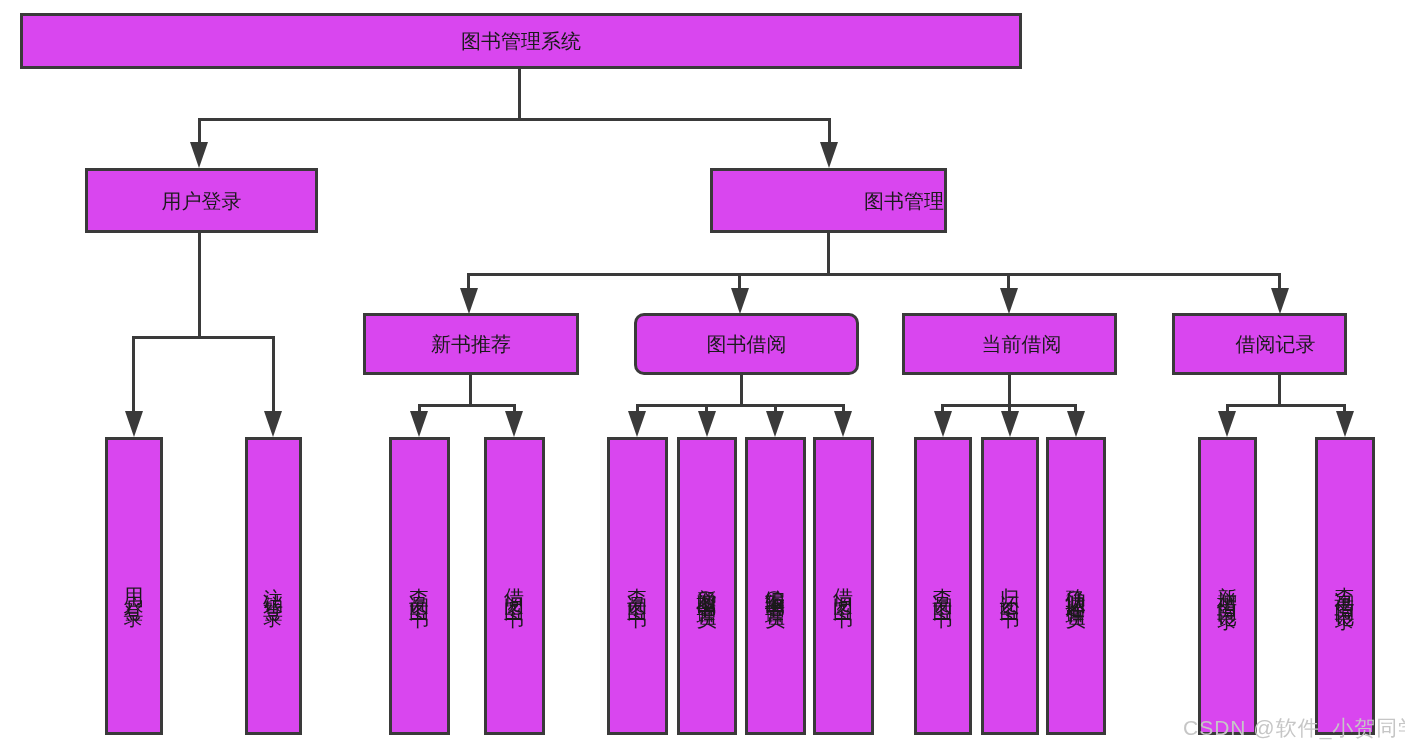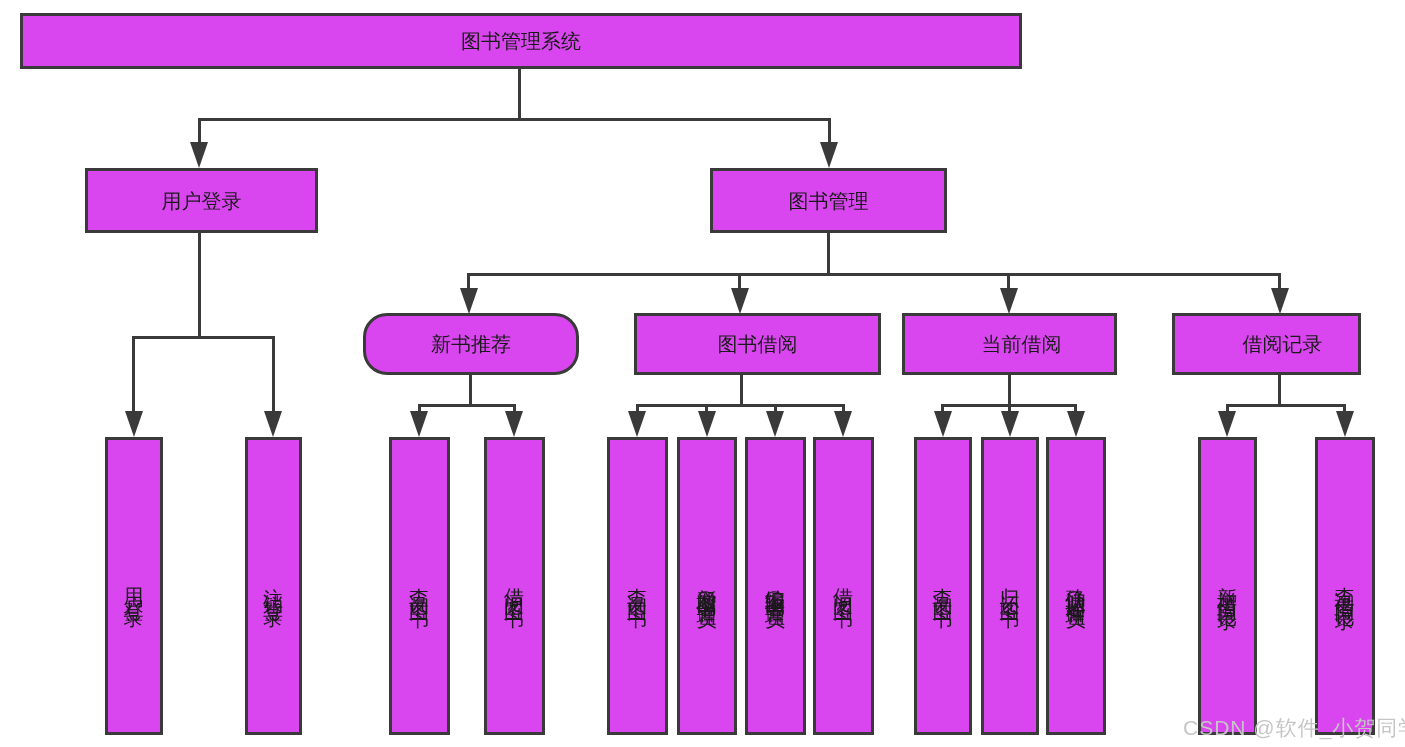--- a/index.html
+++ b/index.html
@@ -37,21 +37,21 @@
   <div class="vl" style="left:518px;top:69px;height:49px;"></div>
   <div class="hl" style="left:198px;top:118px;width:633px;"></div>
   <div class="vl" style="left:198px;top:118px;height:26px;"></div>
   <div class="vl" style="left:828px;top:118px;height:26px;"></div>
   <div class="ar" style="left:190px;top:142px;"></div>
   <div class="ar" style="left:820px;top:142px;"></div>
 
   <div class="node" style="left:85px;top:168px;width:233px;height:65px;">
     <span>用户登录</span>
   </div>
-  <div class="node" style="left:710px;top:168px;width:237px;height:65px;">
+  <div class="node" style="left:710px;top:168px;width:237px;height:65px;justify-content:flex-end;">
     <span>图书管理</span>
   </div>
 
   <div class="vl" style="left:198px;top:233px;height:103px;"></div>
   <div class="hl" style="left:132px;top:336px;width:143px;"></div>
   <div class="vl" style="left:132px;top:336px;height:76px;"></div>
   <div class="vl" style="left:272px;top:336px;height:76px;"></div>
   <div class="ar" style="left:125px;top:411px;"></div>
   <div class="ar" style="left:264px;top:411px;"></div>
 
@@ -59,30 +59,30 @@
   <div class="hl" style="left:467px;top:273px;width:814px;"></div>
   <div class="vl" style="left:467px;top:273px;height:17px;"></div>
   <div class="vl" style="left:738px;top:273px;height:17px;"></div>
   <div class="vl" style="left:1007px;top:273px;height:17px;"></div>
   <div class="vl" style="left:1278px;top:273px;height:17px;"></div>
   <div class="ar" style="left:460px;top:288px;"></div>
   <div class="ar" style="left:731px;top:288px;"></div>
   <div class="ar" style="left:1000px;top:288px;"></div>
   <div class="ar" style="left:1271px;top:288px;"></div>
 
-  <div class="node" style="left:363px;top:313px;width:216px;height:62px;border-radius:24px;">
+  <div class="node" style="left:363px;top:313px;width:216px;height:62px;">
     <span>新书推荐</span>
   </div>
-  <div class="node" style="left:634px;top:313px;width:247px;height:62px;">
+  <div class="node" style="left:634px;top:313px;width:225px;height:62px;border-radius:10px;">
     <span>图书借阅</span>
   </div>
   <div class="node" style="left:902px;top:313px;width:215px;height:62px;padding-left:24px;">
     <span>当前借阅</span>
   </div>
-  <div class="node" style="left:1172px;top:313px;width:189px;height:62px;padding-left:32px;">
+  <div class="node" style="left:1172px;top:313px;width:175px;height:62px;padding-left:32px;">
     <span>借阅记录</span>
   </div>
 
   <div class="vl" style="left:469px;top:375px;height:29px;"></div>
   <div class="hl" style="left:418px;top:404px;width:98px;"></div>
   <div class="vl" style="left:418px;top:404px;height:8px;"></div>
   <div class="vl" style="left:513px;top:404px;height:8px;"></div>
   <div class="ar" style="left:410px;top:411px;"></div>
   <div class="ar" style="left:505px;top:411px;"></div>
 

